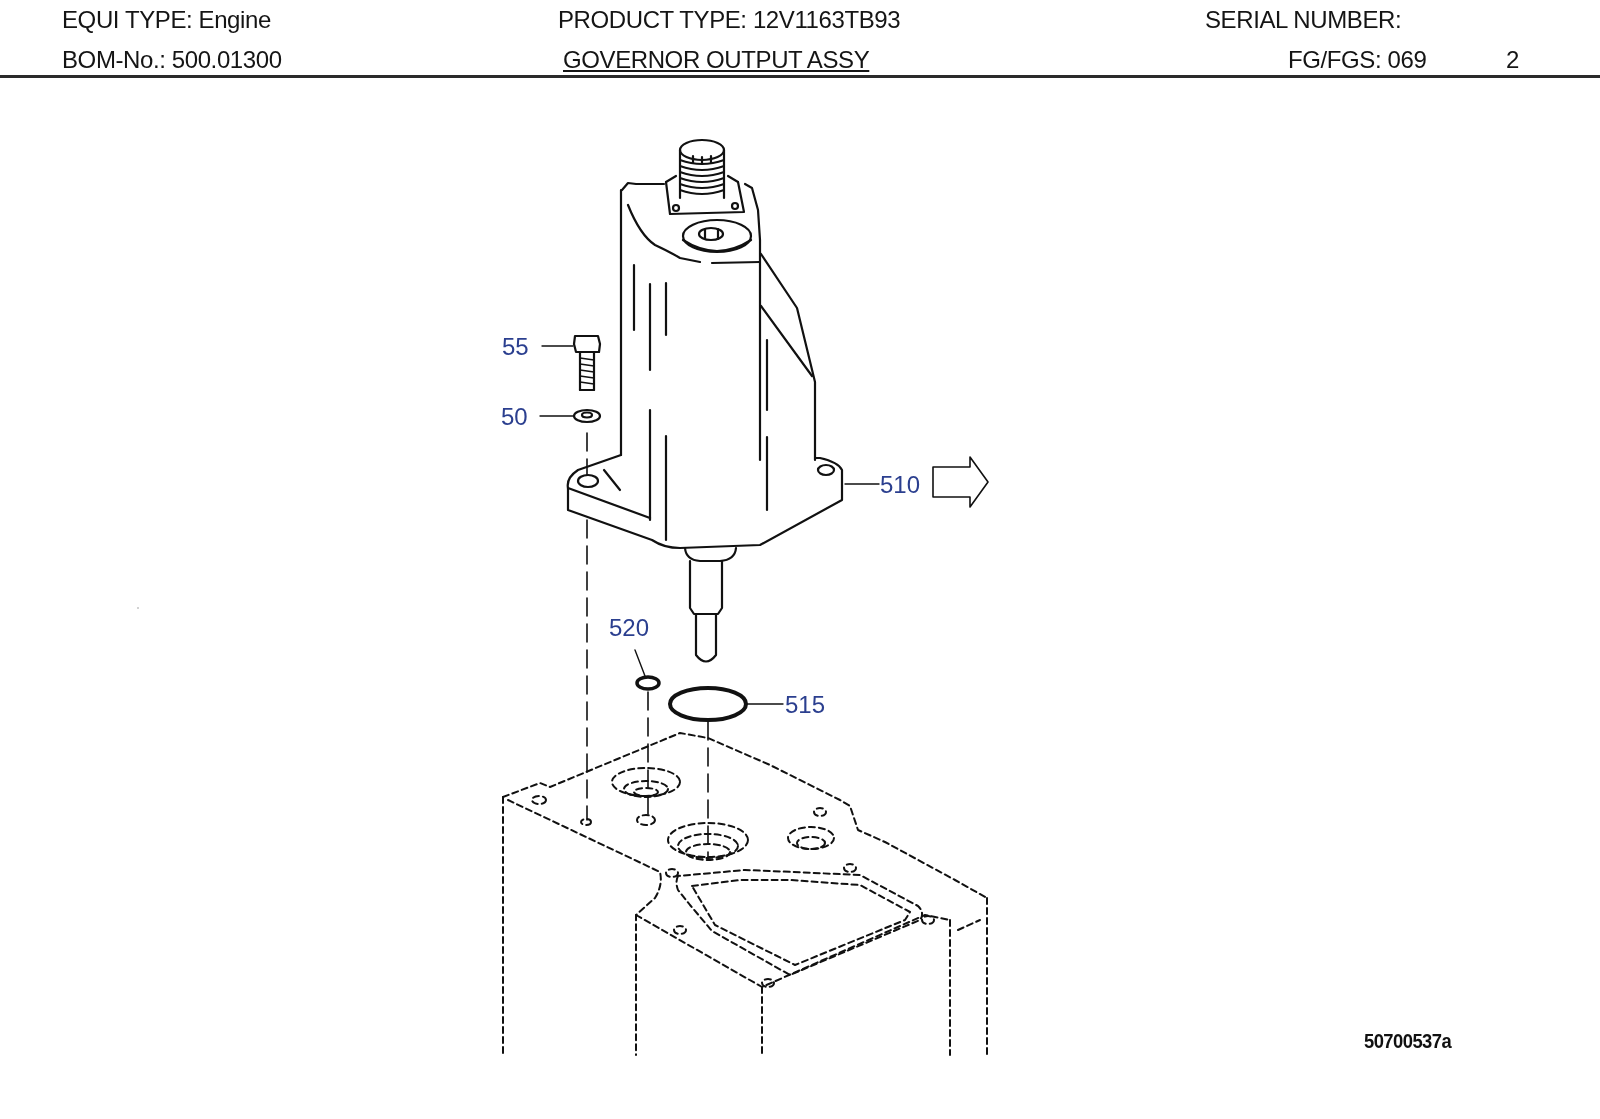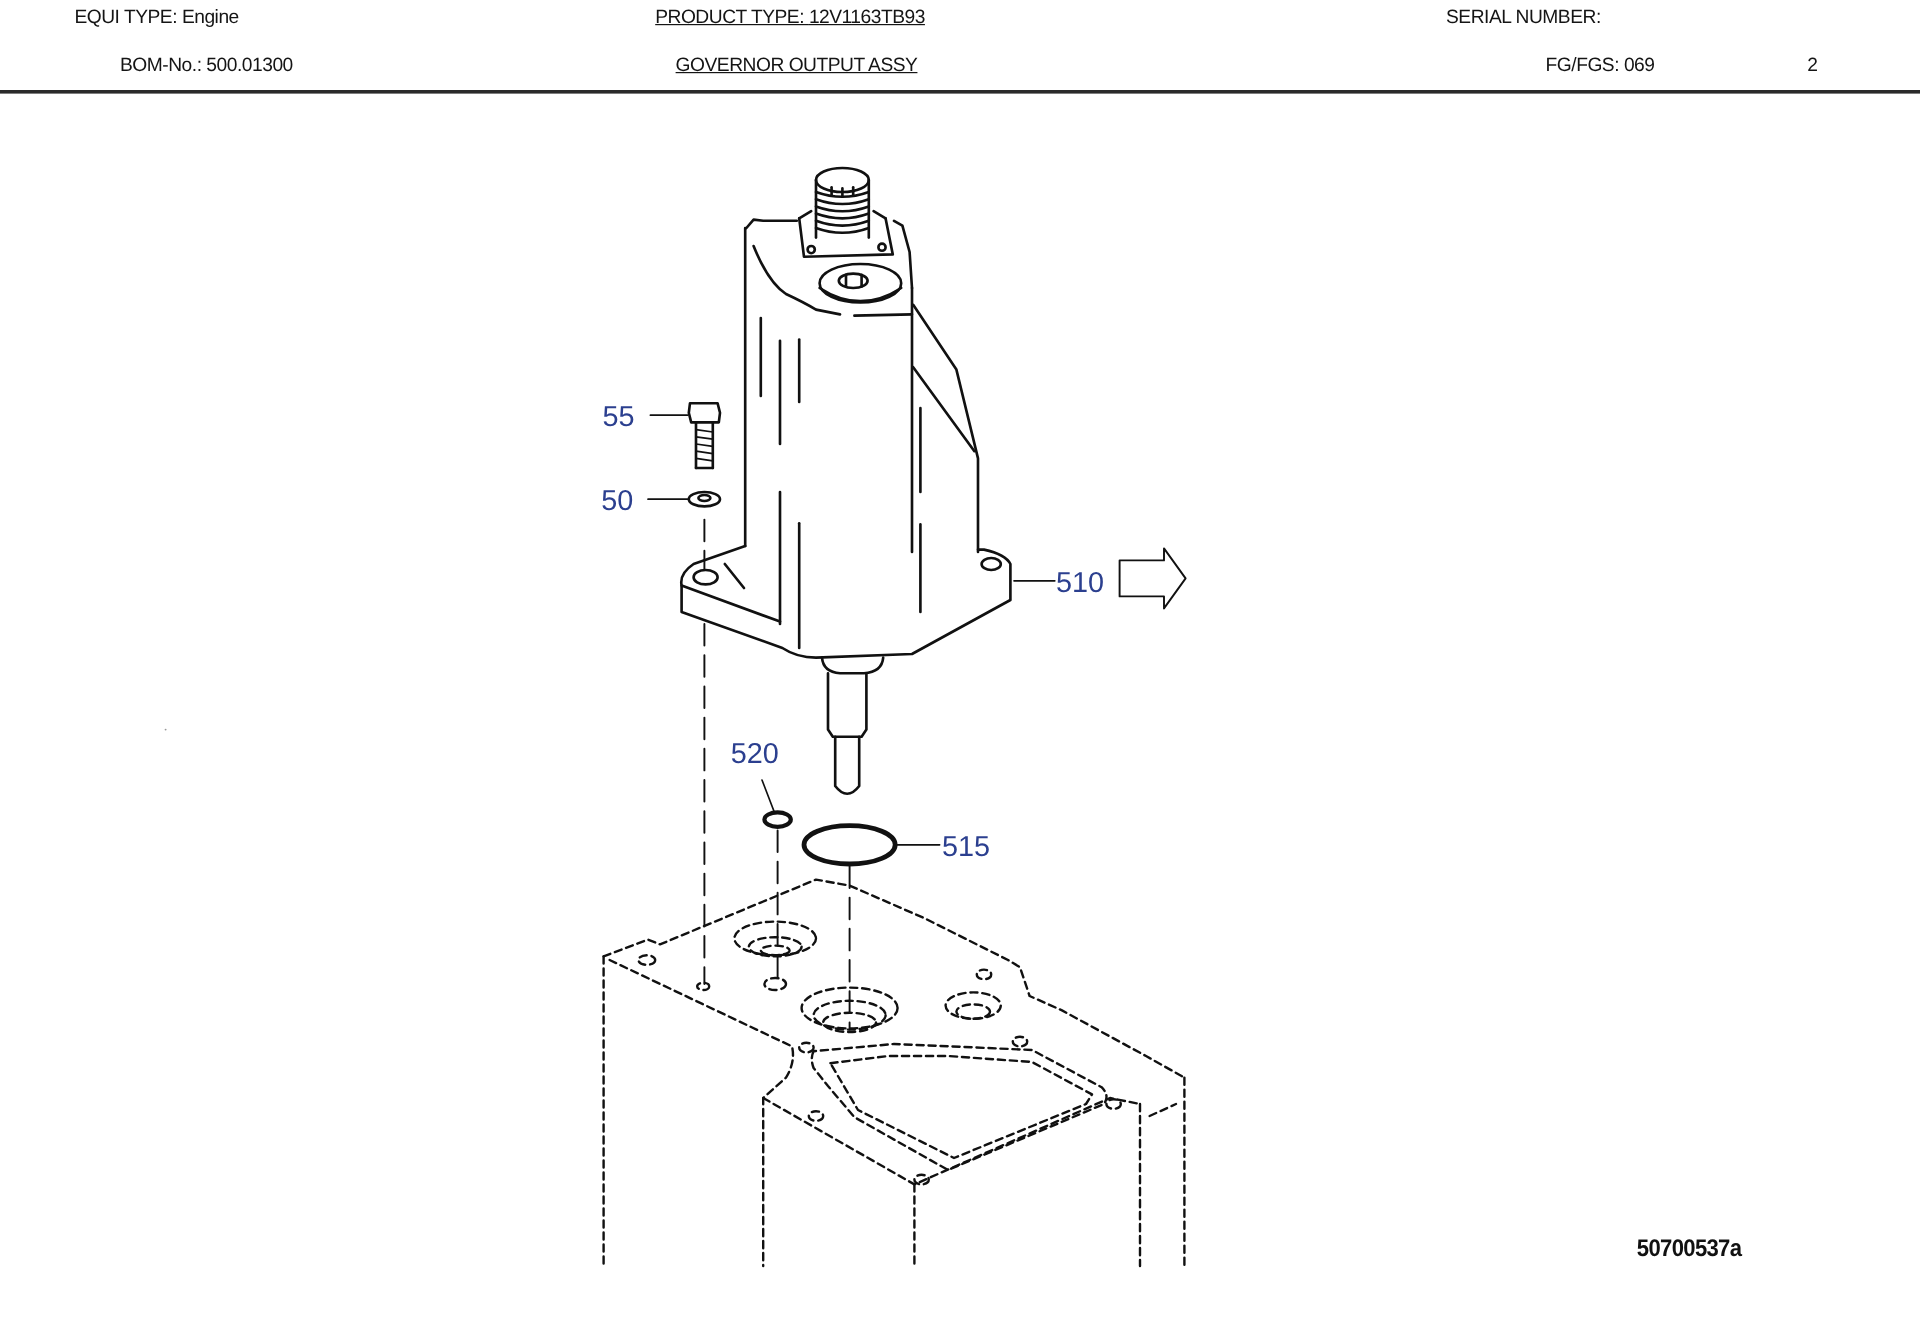--- a/index.html
+++ b/index.html
@@ -1,40 +1,40 @@
 <!DOCTYPE html>
 <html><head>
 <meta charset="utf-8">
 <style>
   html, body { margin:0; padding:0; background:#ffffff; }
   body { width:1600px; height:1119px; position:relative; overflow:hidden;
          font-family:"Liberation Sans", sans-serif; color:#111; }
-  .hdr { position:absolute; font-size:16px; letter-spacing:-0.4px; white-space:nowrap; color:#151515; }
+  .hdr { position:absolute; font-size:24px; letter-spacing:-0.4px; white-space:nowrap; color:#151515; }
   .hdr-line { position:absolute; left:0; top:75px; width:1600px; height:3px; background:#2a2a2a; }
   .drawing { position:absolute; left:0; top:0; }
   .callout { font-family:"Liberation Sans", sans-serif; font-size:24px; fill:#2b3f8f; }
   .fig-id { position:absolute; left:1364px; top:1030px; font-size:20px; font-weight:bold;
             letter-spacing:-0.6px; color:#111; transform:scaleX(0.92); transform-origin:left; }
 </style>
 </head>
 <body>
 
 <div class="hdr" style="left:62px;top:6px;">
   <span>EQUI TYPE:</span>
   <span>Engine</span>
 </div>
-<div class="hdr" style="left:546px;top:6px;text-decoration:underline;">
+<div class="hdr" style="left:558px;top:6px;">
   <span>PRODUCT TYPE:</span>
   <span>12V1163TB93</span>
 </div>
 <div class="hdr" style="left:1205px;top:6px;">
   <span>SERIAL NUMBER:</span>
   <span></span>
 </div>
-<div class="hdr" style="left:62px;top:46px;margin-left:38px;">
+<div class="hdr" style="left:62px;top:46px;">
   <span>BOM-No.:</span>
   <span>500.01300</span>
 </div>
 <div class="hdr" style="left:563px;top:46px;text-decoration:underline;">GOVERNOR OUTPUT ASSY</div>
 <div class="hdr" style="left:1288px;top:46px;">
   <span>FG/FGS:</span>
   <span>069</span>
 </div>
 <div class="hdr" style="left:1506px;top:46px;">2</div>
 <div class="hdr-line"></div>

